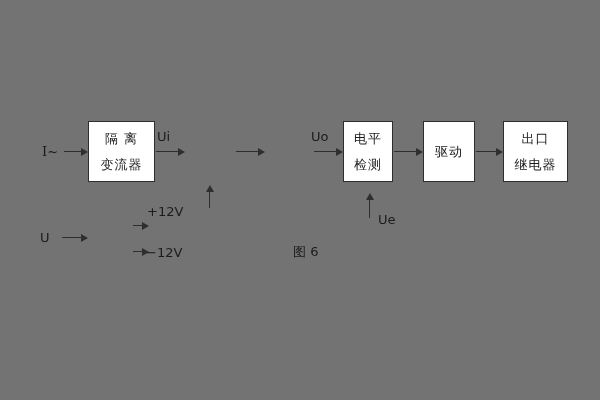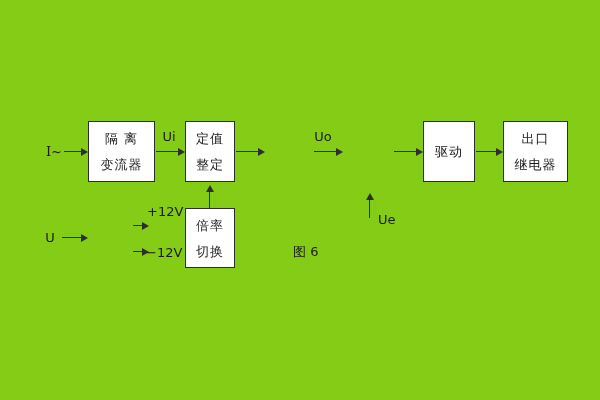--- a/index.html
+++ b/index.html
@@ -1,21 +1,21 @@
 <!DOCTYPE html>
 <html><head>
 <meta charset="utf-8">
 <style>
   html, body { margin: 0; padding: 0; }
   body { background: #ffffff; }
   .canvas {
     position: relative;
     width: 600px;
     height: 400px;
-    background: #84cc16;
+    background: #737373;
     font-family: "DejaVu Sans", "Liberation Sans", sans-serif;
     color: #1c1c1c;
     overflow: hidden;
   }
   .box {
     position: absolute;
     box-sizing: border-box;
     border: 1px solid #2e2e2e;
     background: #ffffff;
     display: flex;
@@ -27,21 +27,21 @@
     line-height: 1;
     letter-spacing: 1px;
     white-space: pre;
   }
   .lbl {
     position: absolute;
     font-size: 13px;
     line-height: 16px;
     white-space: nowrap;
   }
-  .lbl.center { text-align: center; }
+  .lbl.center { text-align: left; }
   .lbl.serif { font-family: "DejaVu Serif", "Liberation Serif", serif; }
   
   .arr-r { position: absolute; height: 8px; }
   .arr-r::before {
     content: ""; position: absolute; left: 0; right: 5px; top: 3px;
     height: 1px; background: #2e2e2e;
   }
   .arr-r::after {
     content: ""; position: absolute; right: 0; top: 0;
     width: 0; height: 0;
@@ -66,41 +66,37 @@
 </head>
 <body>
 
 <div class="canvas">
 
   <div class="box" style="left:88px; top:121px; width:67px; height:61px">
     <span>隔 离</span>
     <span>变流器</span>
   </div>
 
-  <div class="box" style="left:185px; top:121px; width:50px; height:61px">
-    <span>定值</span>
-    <span>整定</span>
-  </div>
 
 
+  <div class="box" style="left:343px; top:121px; width:50px; height:61px">
+    <span>电平</span>
+    <span>检测</span>
+  </div>
 
   <div class="box" style="left:423px; top:121px; width:52px; height:61px">
     <span>驱动</span>
   </div>
 
   <div class="box" style="left:503px; top:121px; width:65px; height:61px">
     <span>出口</span>
     <span>继电器</span>
   </div>
 
 
-  <div class="box" style="left:185px; top:208px; width:50px; height:60px">
-    <span>倍率</span>
-    <span>切换</span>
-  </div>
 
 
   <div class="arr-r" style="left:64px;  top:148px; width:24px"></div>
   <div class="arr-r" style="left:156px; top:148px; width:29px"></div>
   <div class="arr-r" style="left:236px; top:148px; width:29px"></div>
   <div class="arr-r" style="left:314px; top:148px; width:29px"></div>
   <div class="arr-r" style="left:394px; top:148px; width:29px"></div>
   <div class="arr-r" style="left:476px; top:148px; width:27px"></div>
 
   <div class="arr-r" style="left:62px;  top:234px; width:26px"></div>

